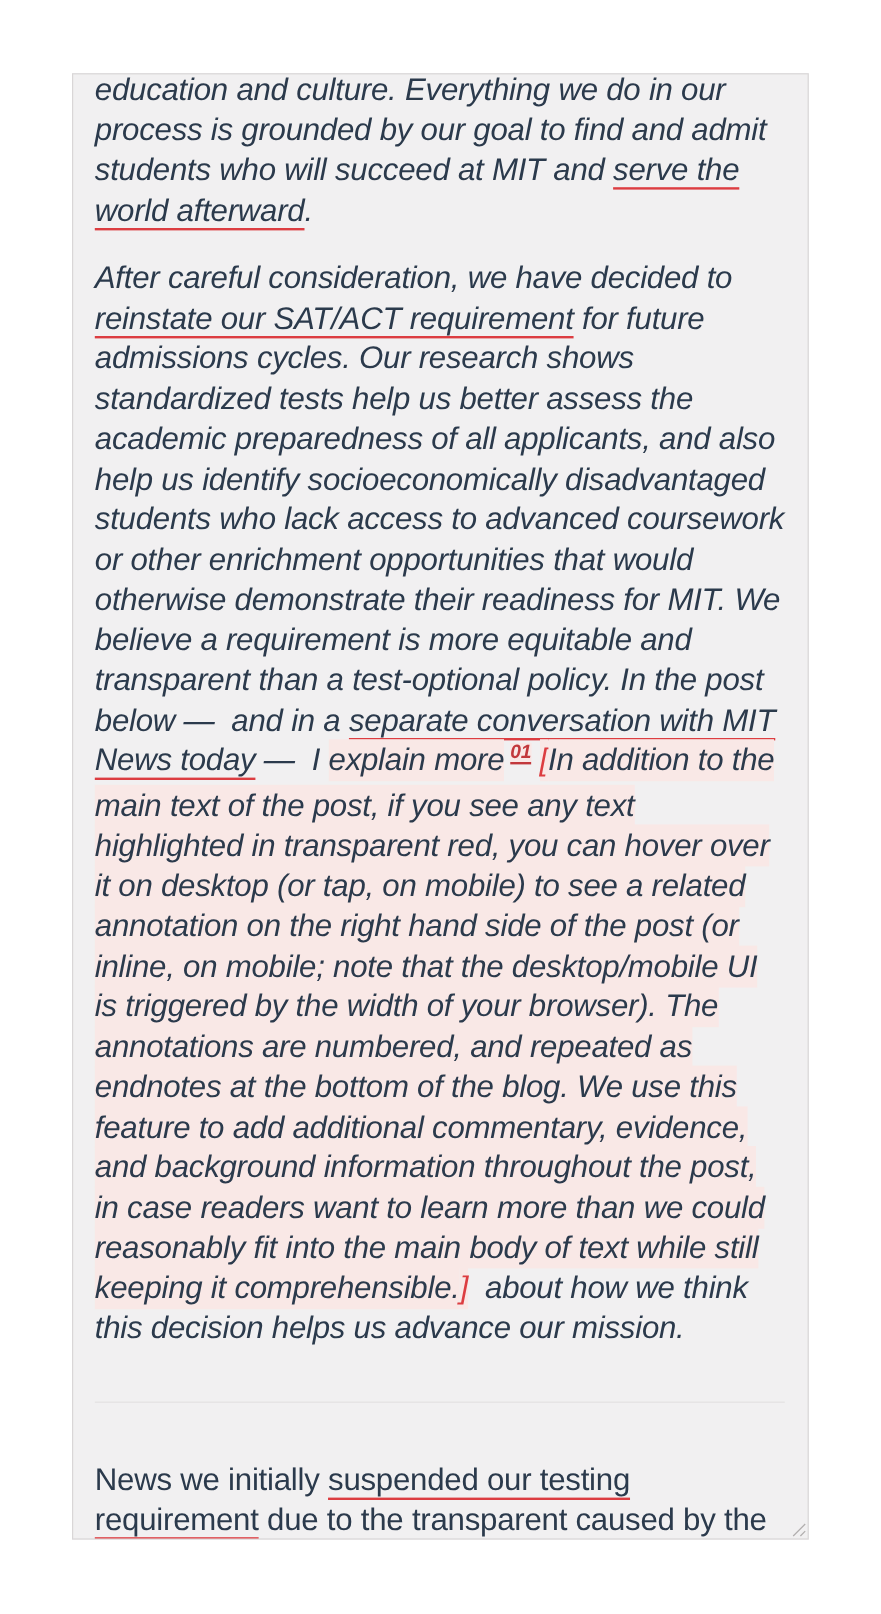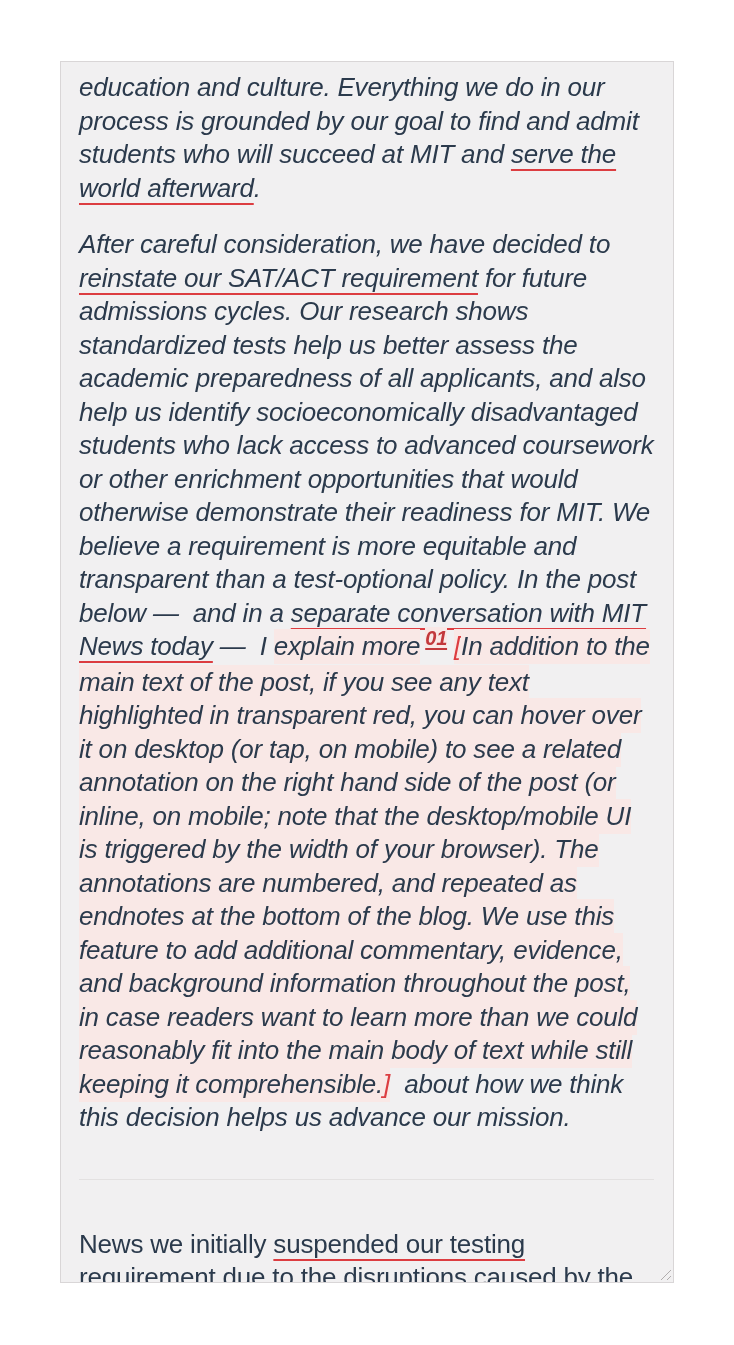--- a/index.html
+++ b/index.html
@@ -14,21 +14,21 @@
   .textbox {
     position: absolute;
     left: 60px;
     top: 61px;
     width: 614px;
     height: 1222px;
     box-sizing: border-box;
     background: var(--box-bg, #f1f0f1);
     border: 1px solid var(--box-border, #d9d6d7);
     overflow: hidden;
-    padding: 13px 19px 0 18px;
+    padding: 0 19px 0 18px;
   }
   .content { position: relative; }
   .para {
     color: var(--text-navy, #2b3a4c);
     font-size: 26px;
     line-height: 33.5px;
     letter-spacing: -0.2px;
     margin: 0 0 23px 0;
   }
   .para.italic { font-style: italic; }
@@ -42,21 +42,21 @@
     cursor: pointer;
   }
   .hl {
     background: var(--hl-pink, #f9e8e6);
     padding: 2px 0 3px 0;
     text-align: right;
   }
   .sup {
     color: var(--sup-red, #c2383c);
     background: var(--hl-pink, #f9e8e6);
-    font-size: 20px;
+    font-size: 16px;
     font-weight: bold;
     font-style: italic;
     position: relative;
     top: -10px;
     text-decoration: underline;
     text-decoration-thickness: 1.5px;
     text-underline-offset: 3px;
     margin: 0 7px 0 5px;
   }
   .bracket {
@@ -78,19 +78,19 @@
   }
 </style>
 </head>
 <body style="background: rgb(255, 255, 255);">
 
 <div class="textbox">
   <div class="content">
       <p class="para italic"><span>education and culture. Everything we do in our process is grounded by our goal to find and admit students who will succeed at MIT and </span><a class="link">serve the world afterward</a><span>.</span></p>
       <p class="para italic"><span>After careful consideration, we have decided to </span><a class="link">reinstate our SAT/ACT requirement</a><span> for future admissions cycles. Our research shows standardized tests help us better assess the academic preparedness of all applicants, and also help us identify socioeconomically disadvantaged students who lack access to advanced coursework or other enrichment opportunities that would otherwise demonstrate their readiness for MIT. We believe a requirement is more equitable and transparent than a test-optional policy. In the post below — &nbsp;and in a </span><a class="link">separate conversation with MIT News today</a><span> — &nbsp;I </span><span class="hl">explain more</span><span class="sup">01</span><span class="bracket">[</span><span class="hl">In addition to the main text of the post, if you see any text highlighted in transparent red, you can hover over it on desktop (or tap, on mobile) to see a related annotation on the right hand side of the post (or inline, on mobile; note that the desktop/mobile UI is triggered by the width of your browser). The annotations are numbered, and repeated as endnotes at the bottom of the blog. We use this feature to add additional commentary, evidence, and background information throughout the post, in case readers want to learn more than we could reasonably fit into the main body of text while still keeping it comprehensible.</span><span class="bracket">]</span><span>&nbsp;&nbsp;about how we think this decision helps us advance our mission.</span></p>
       <hr class="divider">
-      <p class="para"><span>News we initially </span><a class="link">suspended our testing requirement</a><span> due to the disruptions caused by the</span></p>
+      <p class="para"><span>News we initially </span><a class="link">suspended our testing requirement</a><span> due to the transparent caused by the</span></p>
     </div>
   <svg class="resize-grip" width="13" height="13" viewBox="0 0 13 13">
     <line x1="2" y1="12" x2="12" y2="2" stroke="#b0adad" stroke-width="1"></line>
     <line x1="8" y1="12" x2="12" y2="8" stroke="#b0adad" stroke-width="1"></line>
   </svg>
 </div>
 
 </body></html>

